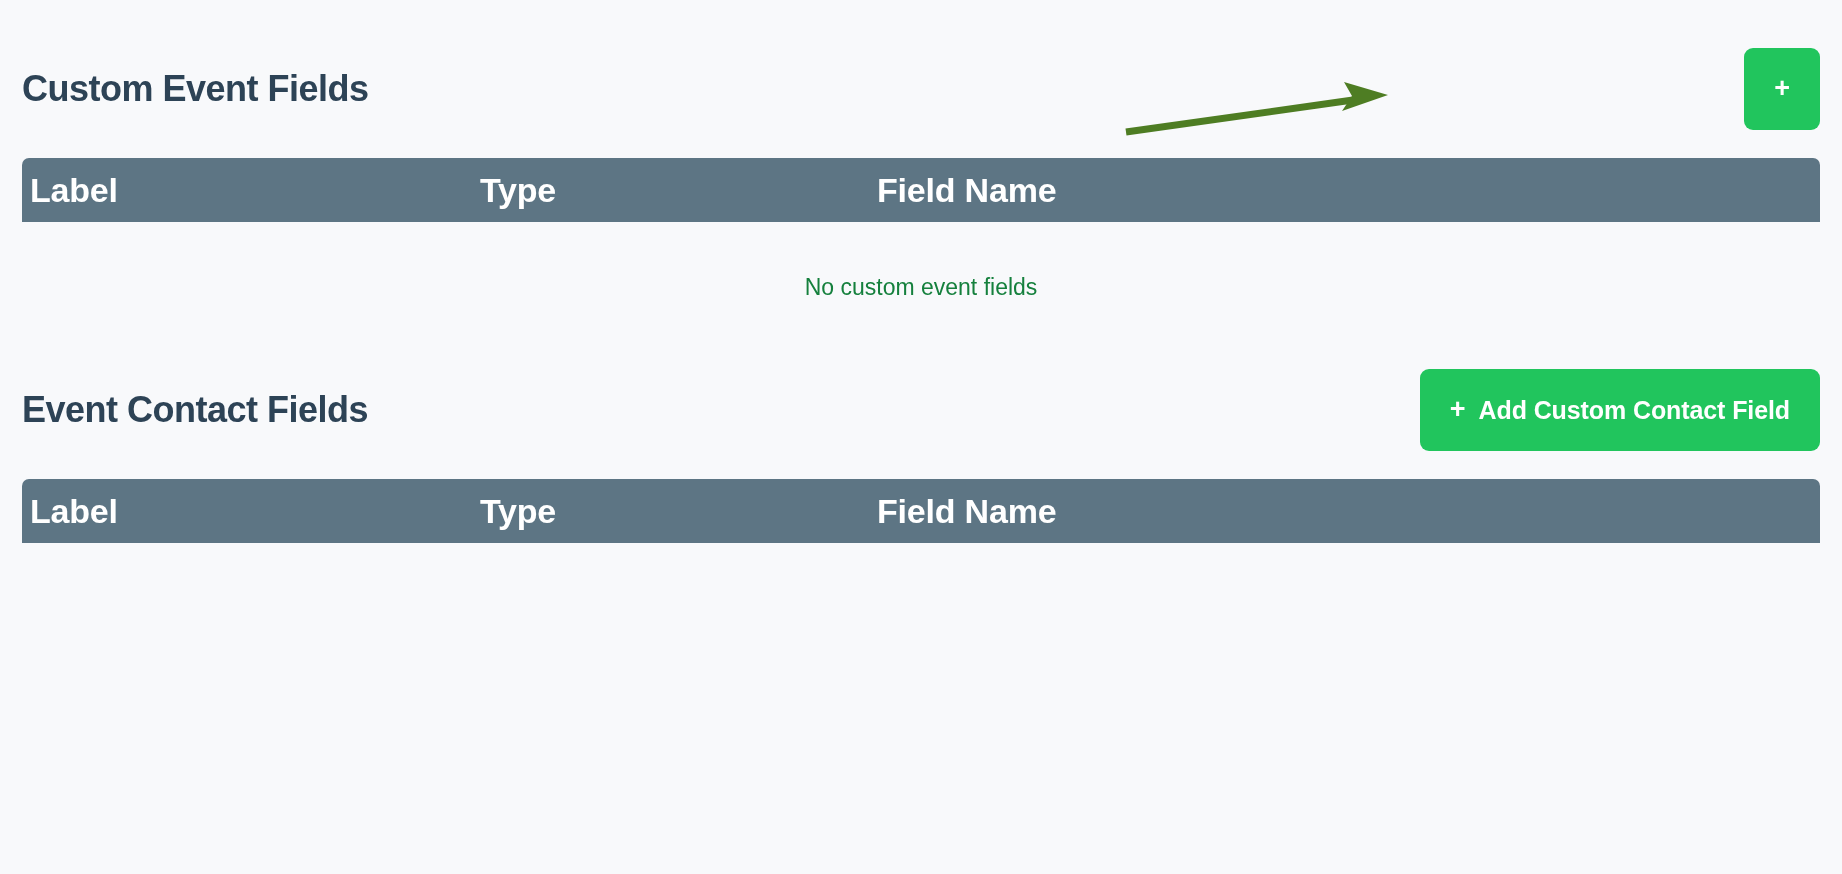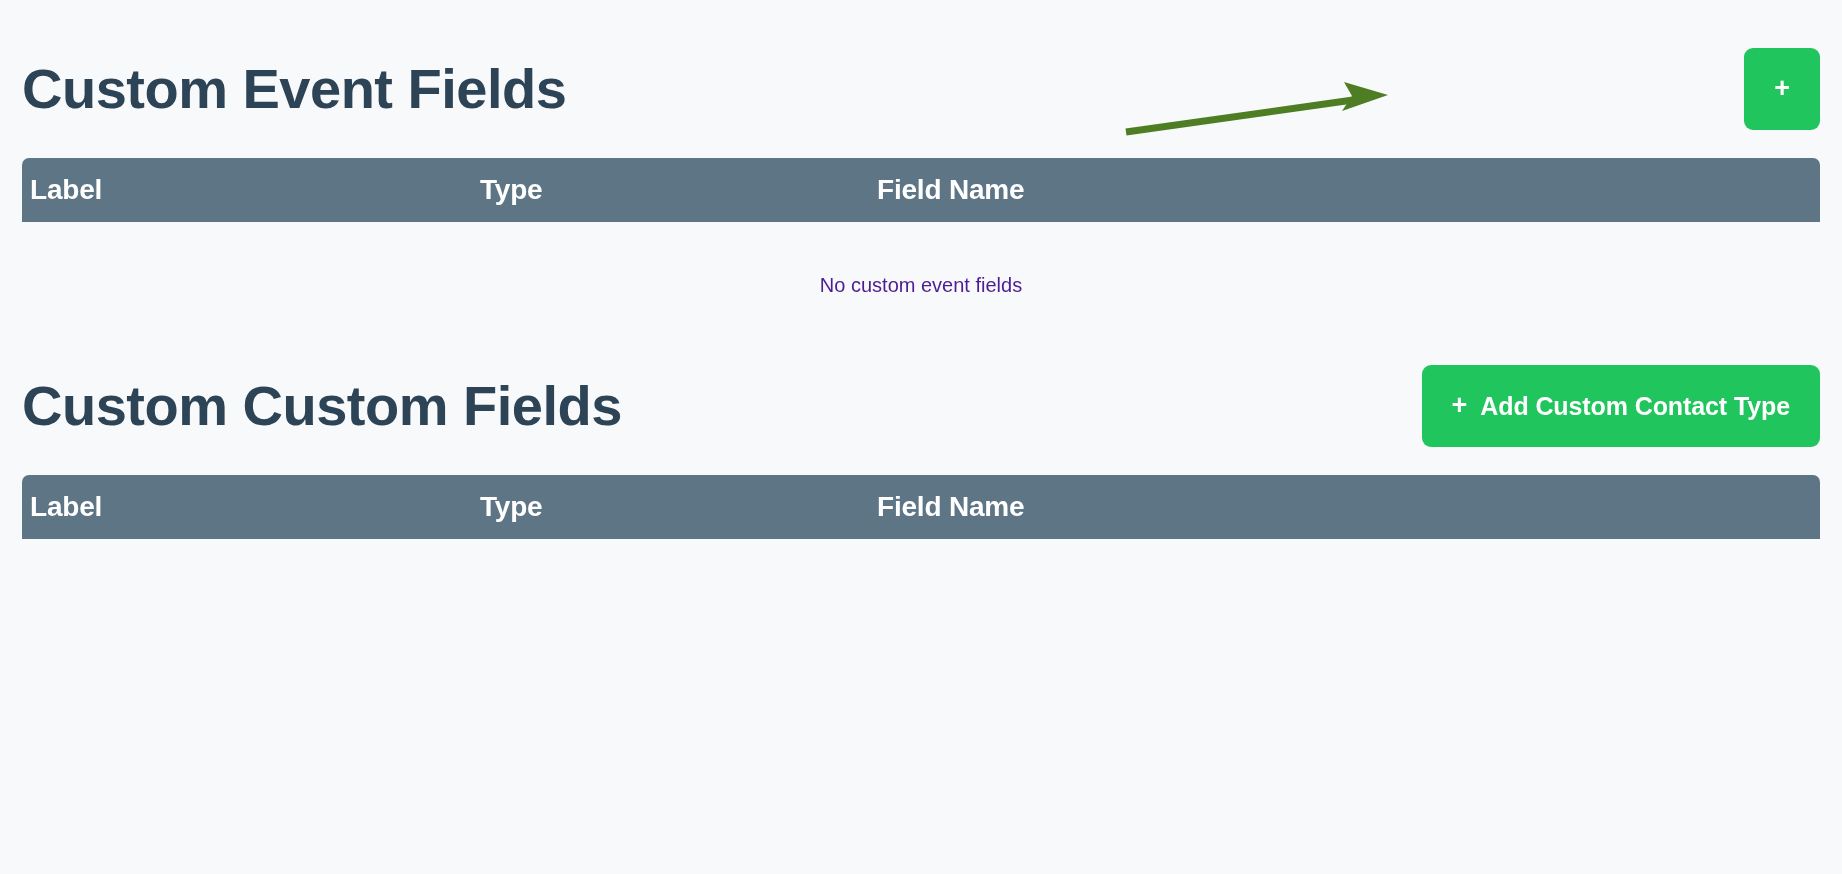--- a/index.html
+++ b/index.html
@@ -24,21 +24,21 @@
   .section { position: relative; }
 
   .section-header {
     display: flex;
     align-items: center;
     justify-content: space-between;
     width: 100%;
   }
 
   .section-title {
-    font-size: 56px;
+    font-size: 36px;
     font-weight: 700;
     color: #2d4356;
     letter-spacing: -0.5px;
     line-height: 1.05;
     white-space: nowrap;
     text-align: center;
   }
 
   
   .add-btn {
@@ -77,33 +77,33 @@
     display: flex;
     align-items: center;
     background: #5d7584;
     border-radius: 7px 7px 0 0;
     height: 64px;
     padding: 0 0 0 8px;
   }
 
   .th {
     color: #ffffff;
-    font-size: 28px;
+    font-size: 34px;
     font-weight: 700;
     letter-spacing: -0.2px;
     white-space: nowrap;
   }
   .th.col-label     { width: 450px; padding-left: 0px; }
   .th.col-type      { width: 397px; }
   .th.col-fieldname { flex: 1; }
 
   .table-empty {
     text-align: center;
-    color: #4c1d95;
-    font-size: 20px;
+    color: #15803d;
+    font-size: 23px;
     font-weight: 400;
     padding: 52px 0 0 0;
   }
 
   
   .section-one  { padding-top: 48px; }
   .section-two  { padding-top: 68px; }
 
   
   .annotation-arrow {
@@ -136,25 +136,25 @@
         <div class="th col-type">Type</div>
         <div class="th col-fieldname">Field Name</div>
       </div>
       <div class="table-empty">No custom event fields</div>
     </div>
   </div>
 
   <div class="section section-two">
 
     <div class="section-header">
-      <h1 class="section-title">Custom Custom Fields</h1>
+      <h1 class="section-title">Event Contact Fields</h1>
 
       <button class="add-btn">
         <span class="plus-icon">+</span>
-        <span>Add Custom Contact Type</span>
+        <span>Add Custom Contact Field</span>
       </button>
     </div>
 
     <div class="table">
       <div class="table-head">
         <div class="th col-label">Label</div>
         <div class="th col-type">Type</div>
         <div class="th col-fieldname">Field Name</div>
       </div>
     </div>

